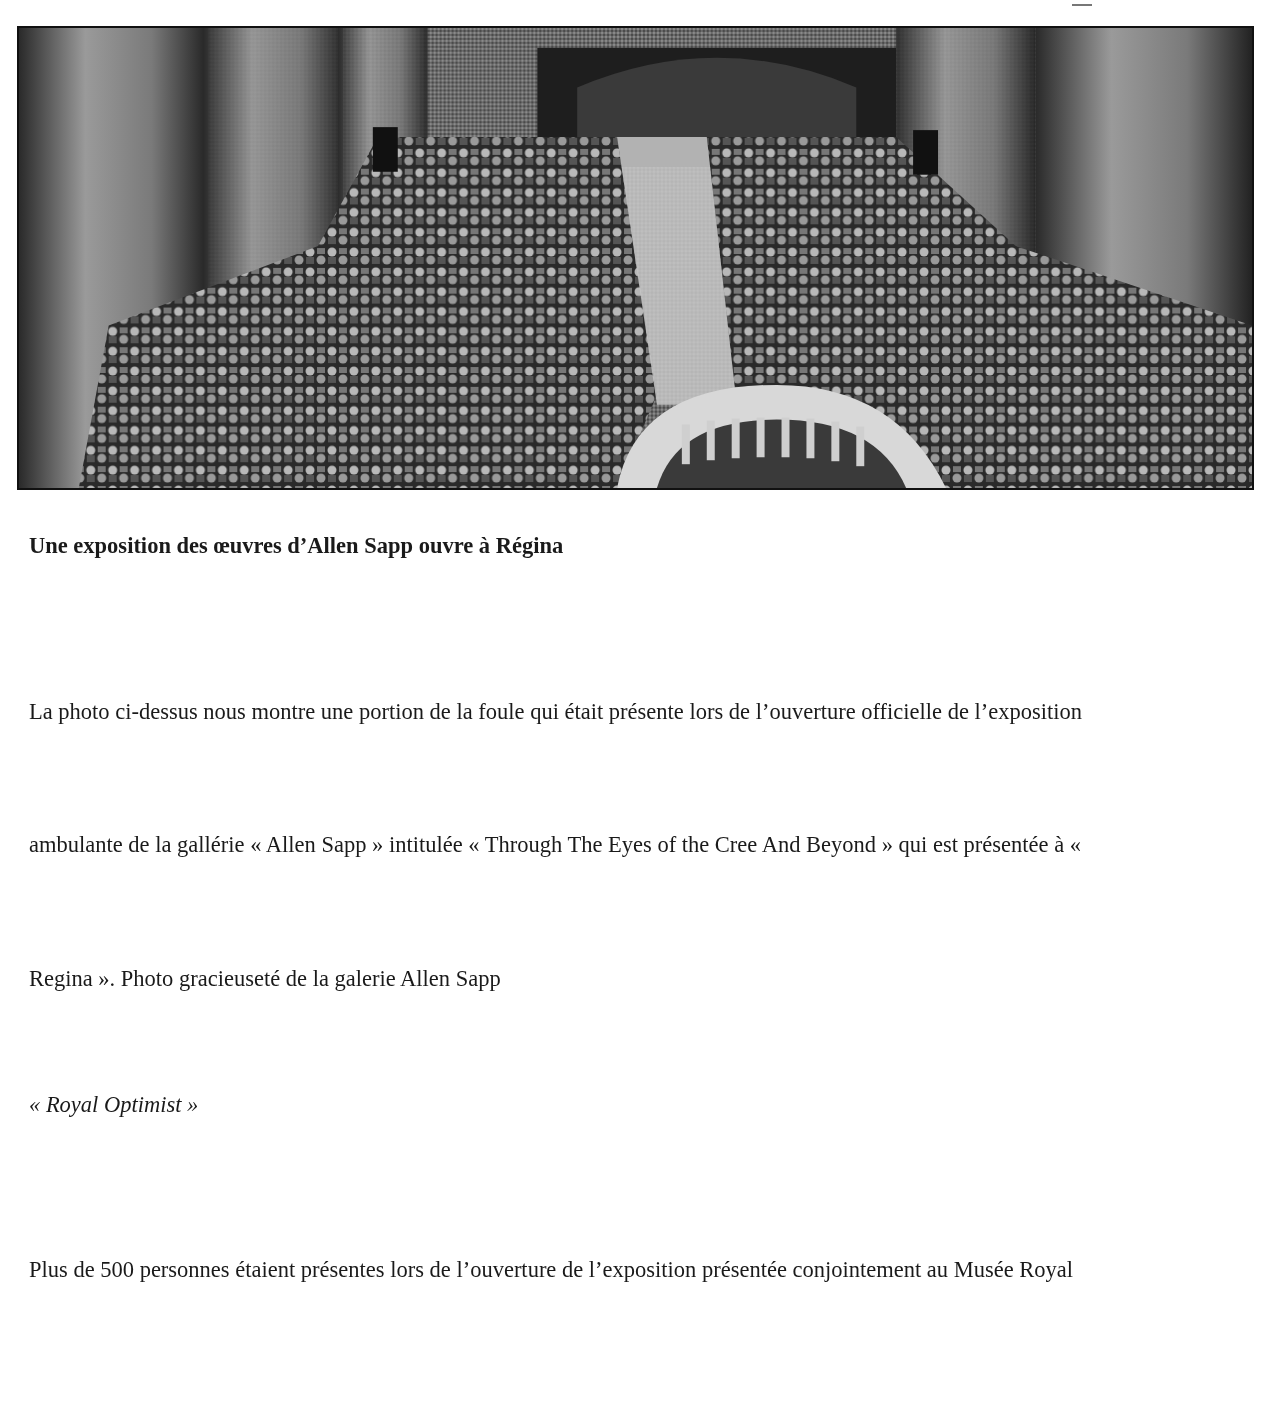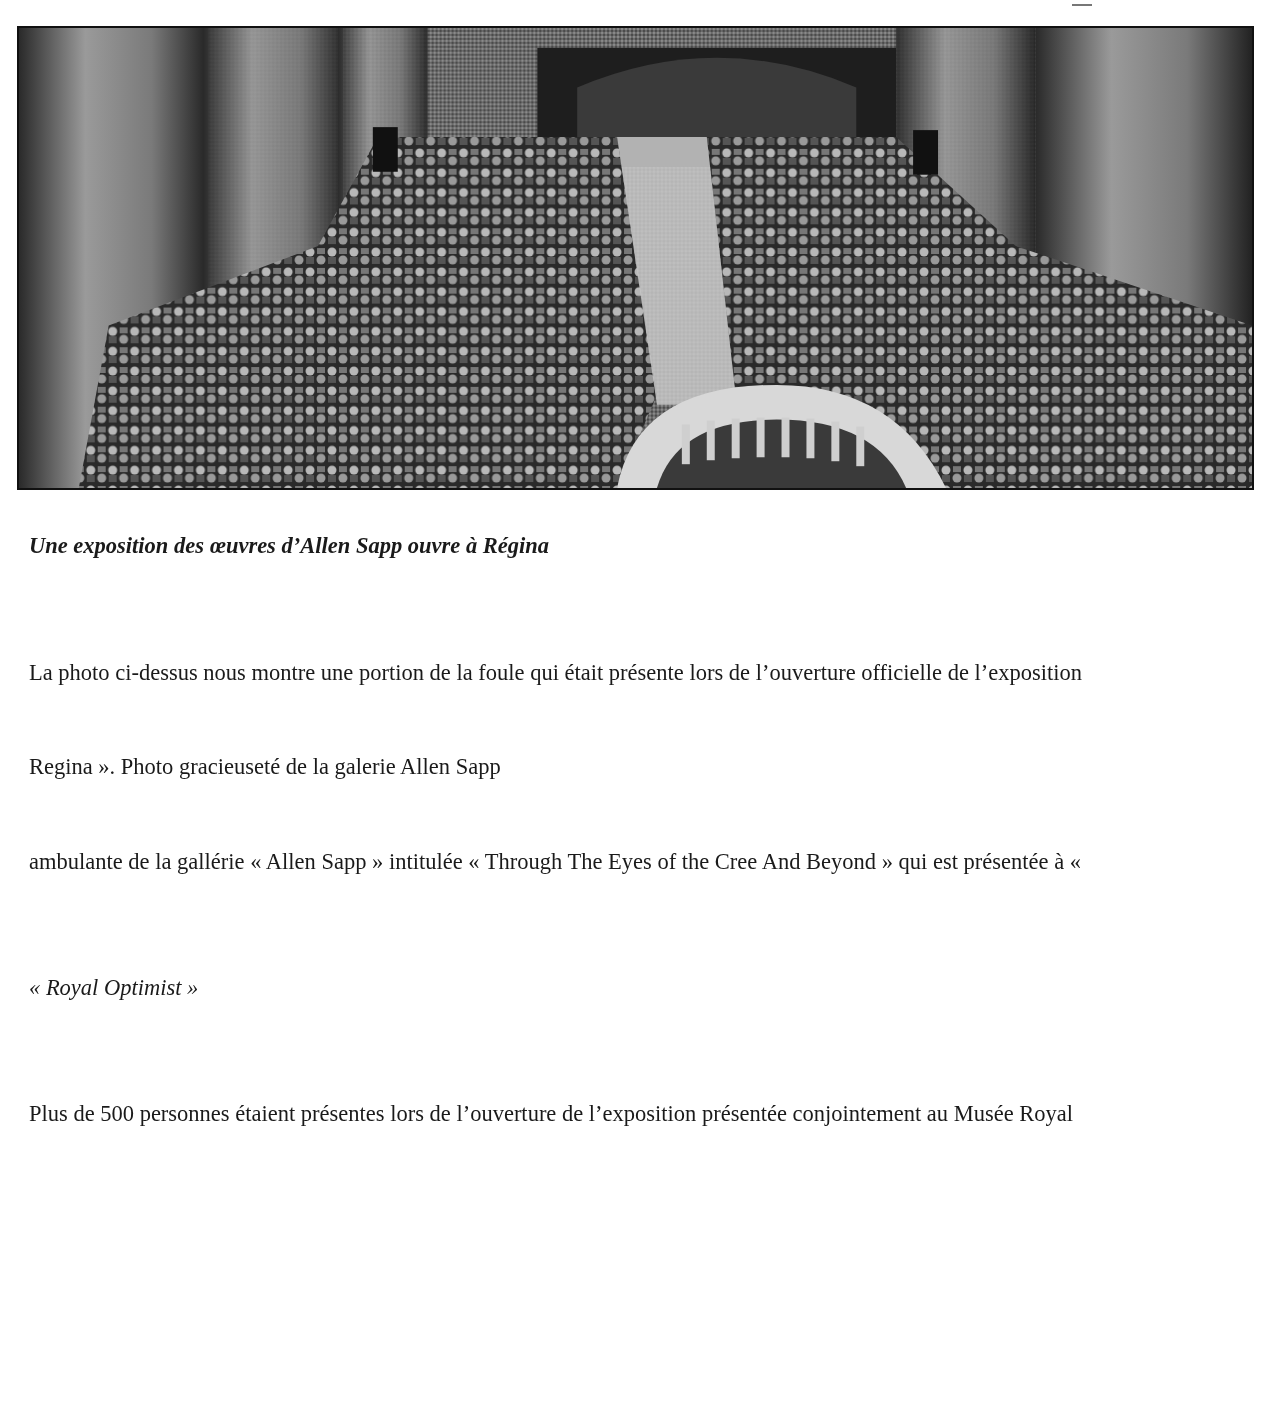--- a/index.html
+++ b/index.html
@@ -43,25 +43,24 @@
       font-size: 22.5px;
       line-height: 31.5px;
     }
     .article p {
       margin: 0;
       white-space: pre-wrap;
     }
     .headline {
       font-weight: bold;
       margin-bottom: 32px !important;
-      font-style: italic;
     }
     .gap { height: 31.5px; }
     .source { font-style: italic; }
-    .line { display: block; white-space: nowrap; }
+    .line { display: block; white-space: nowrap; margin-top: 39px; }
   </style>
 </head>
 <body>
 
 <div class="top-mark"></div>
 
 <div class="photo" title="Foule lors de l'ouverture de l'exposition dans la rotonde">
   <svg viewBox="0 0 1237 464" preserveAspectRatio="none">
     <defs>
       <pattern id="grain" width="4" height="4" patternUnits="userSpaceOnUse">
@@ -115,22 +114,22 @@
     <rect x="355" y="100" width="25" height="45" fill="#111"></rect>
     <rect x="897" y="103" width="25" height="45" fill="#111"></rect>
   </svg>
 </div>
 
 <div class="article">
   <p class="headline">Une exposition des œuvres d’Allen Sapp ouvre à Régina</p>
 
   <p>
     <span class="line">La photo ci-dessus nous montre une portion de la foule qui était présente lors de l’ouverture officielle de l’exposition</span>
+    <span class="line">ambulante de la gallérie « Allen Sapp » intitulée « Through The Eyes of the Cree And Beyond » qui est présentée à «</span>
     <span class="line">Regina ». Photo gracieuseté de la galerie Allen Sapp</span>
-    <span class="line">ambulante de la gallérie « Allen Sapp » intitulée « Through The Eyes of the Cree And Beyond » qui est présentée à «</span>
   </p>
   <div class="gap"></div>
 
   <p class="source">« Royal Optimist »</p>
   <div class="gap"></div>
 
   <p>
     <span class="line"> Plus de 500 personnes étaient présentes lors de l’ouverture de l’exposition présentée conjointement au Musée Royal</span>
     
   </p>

